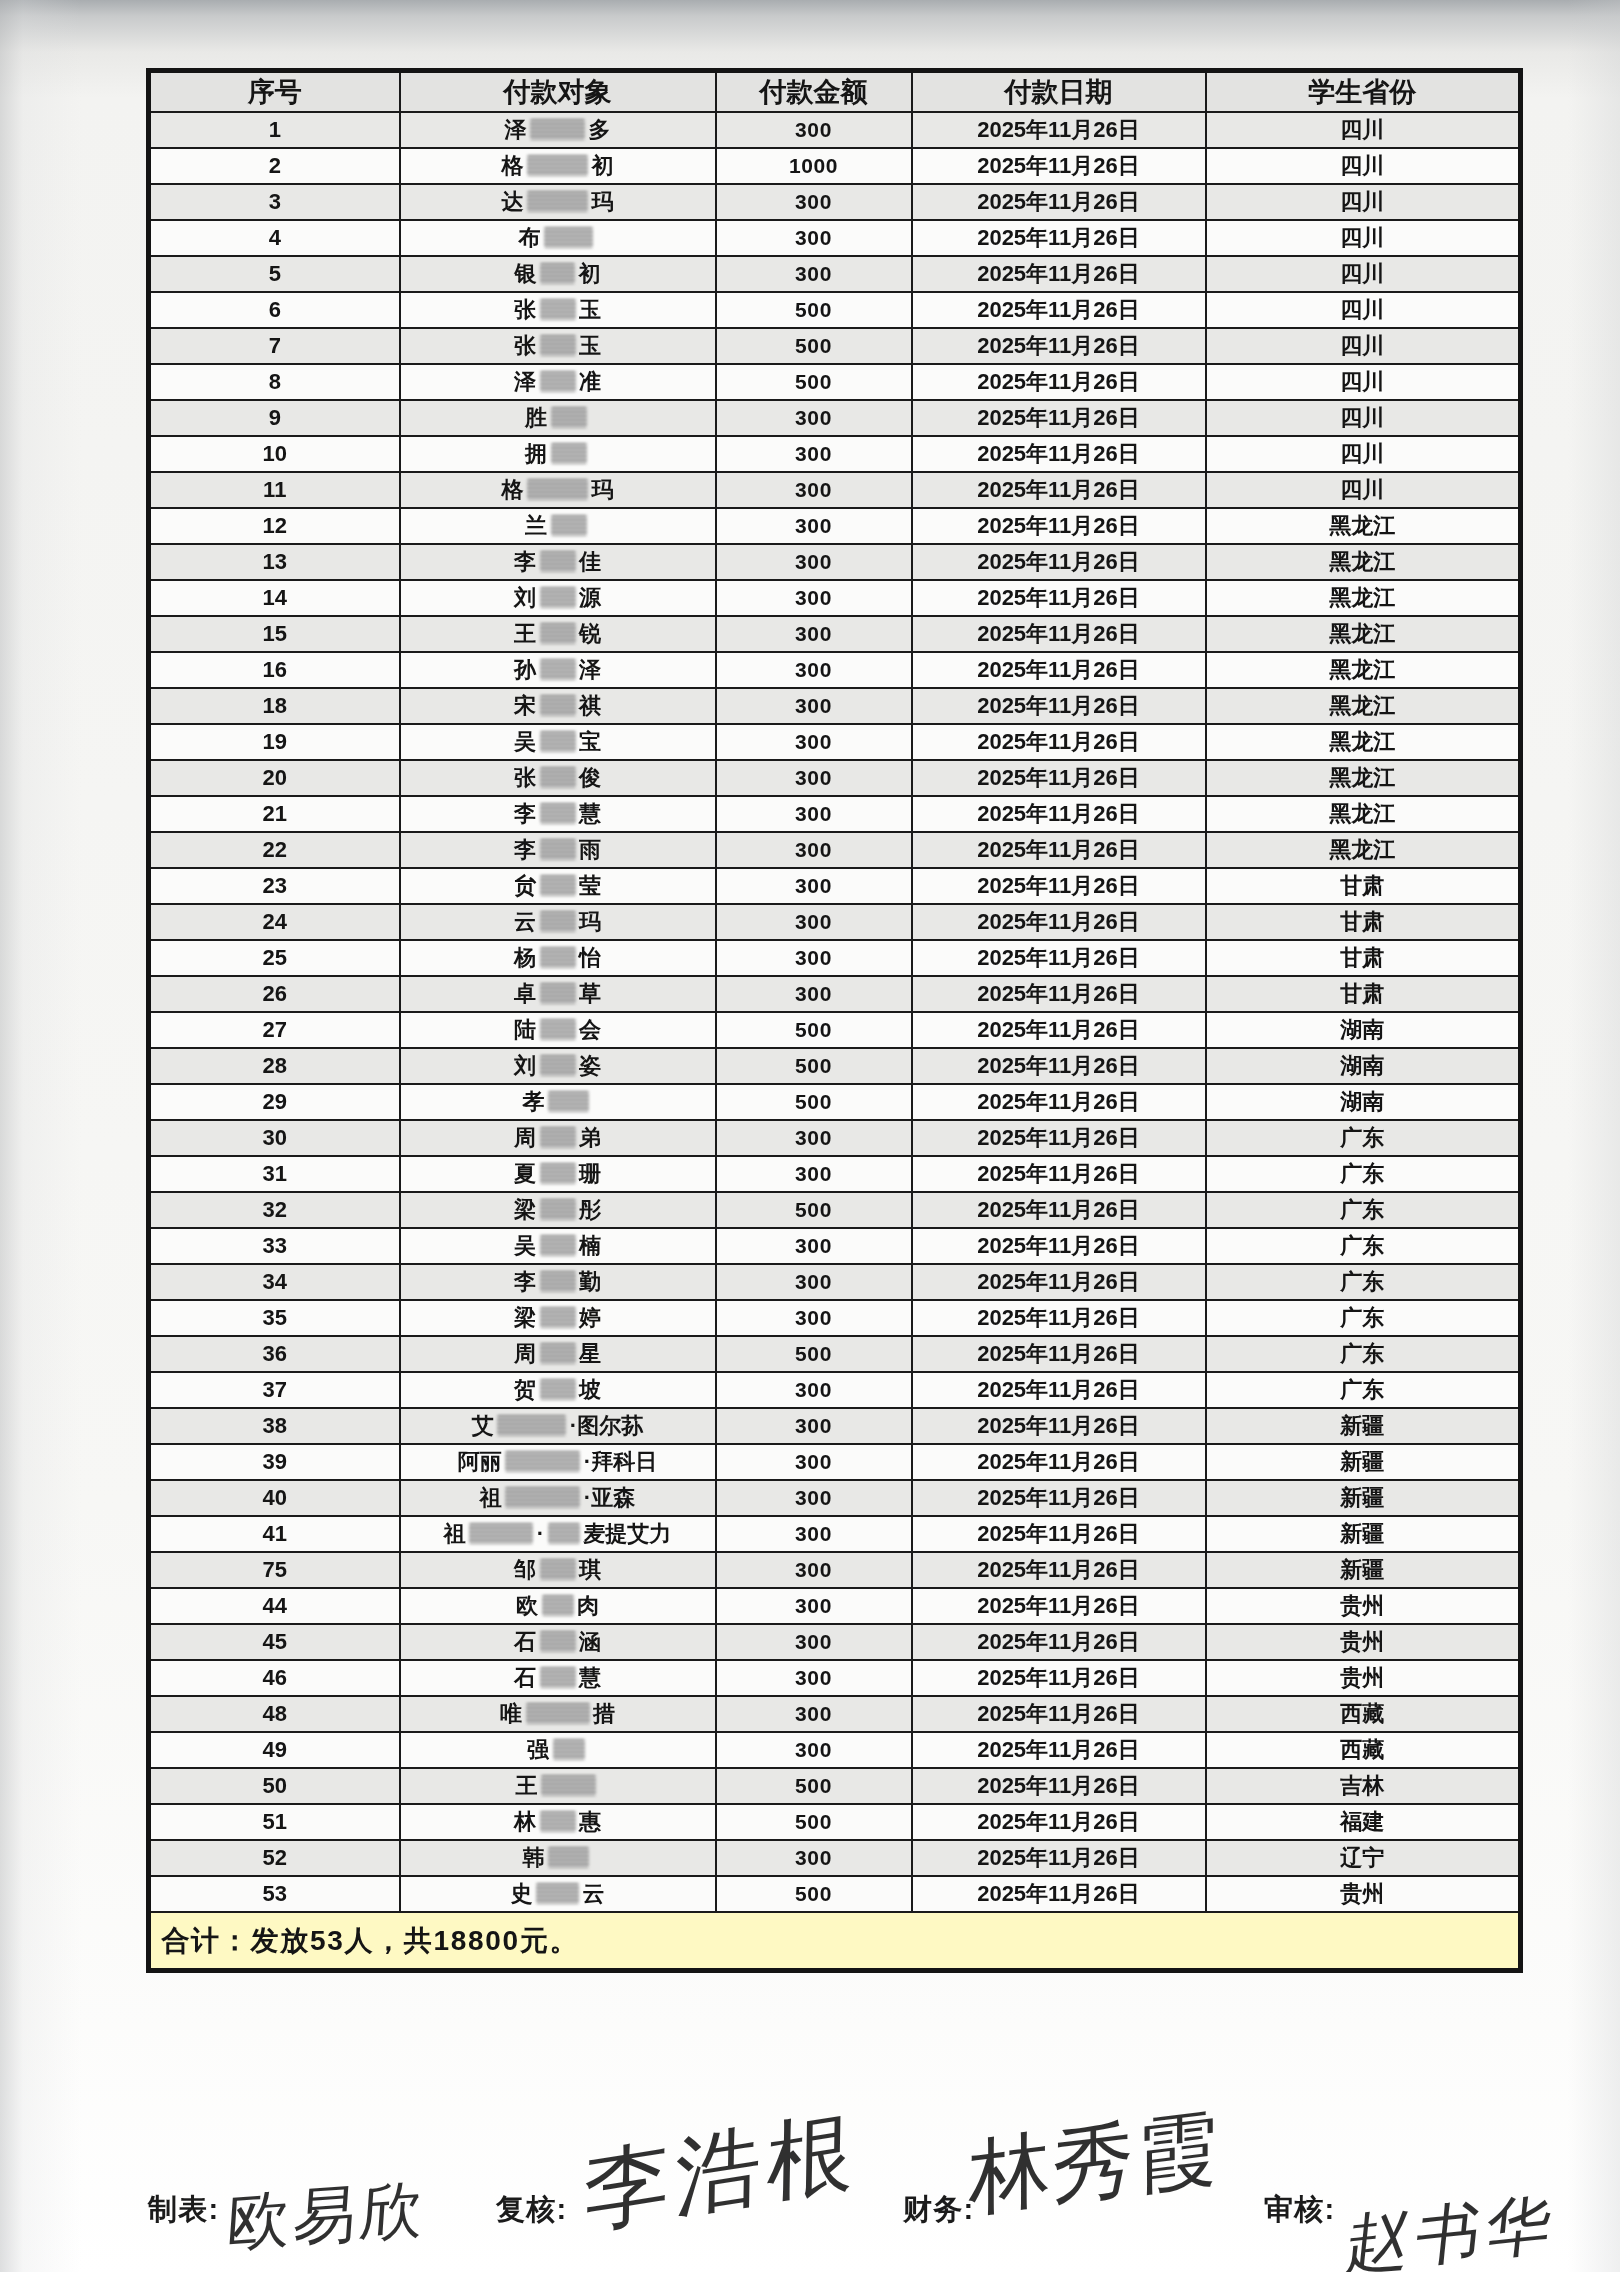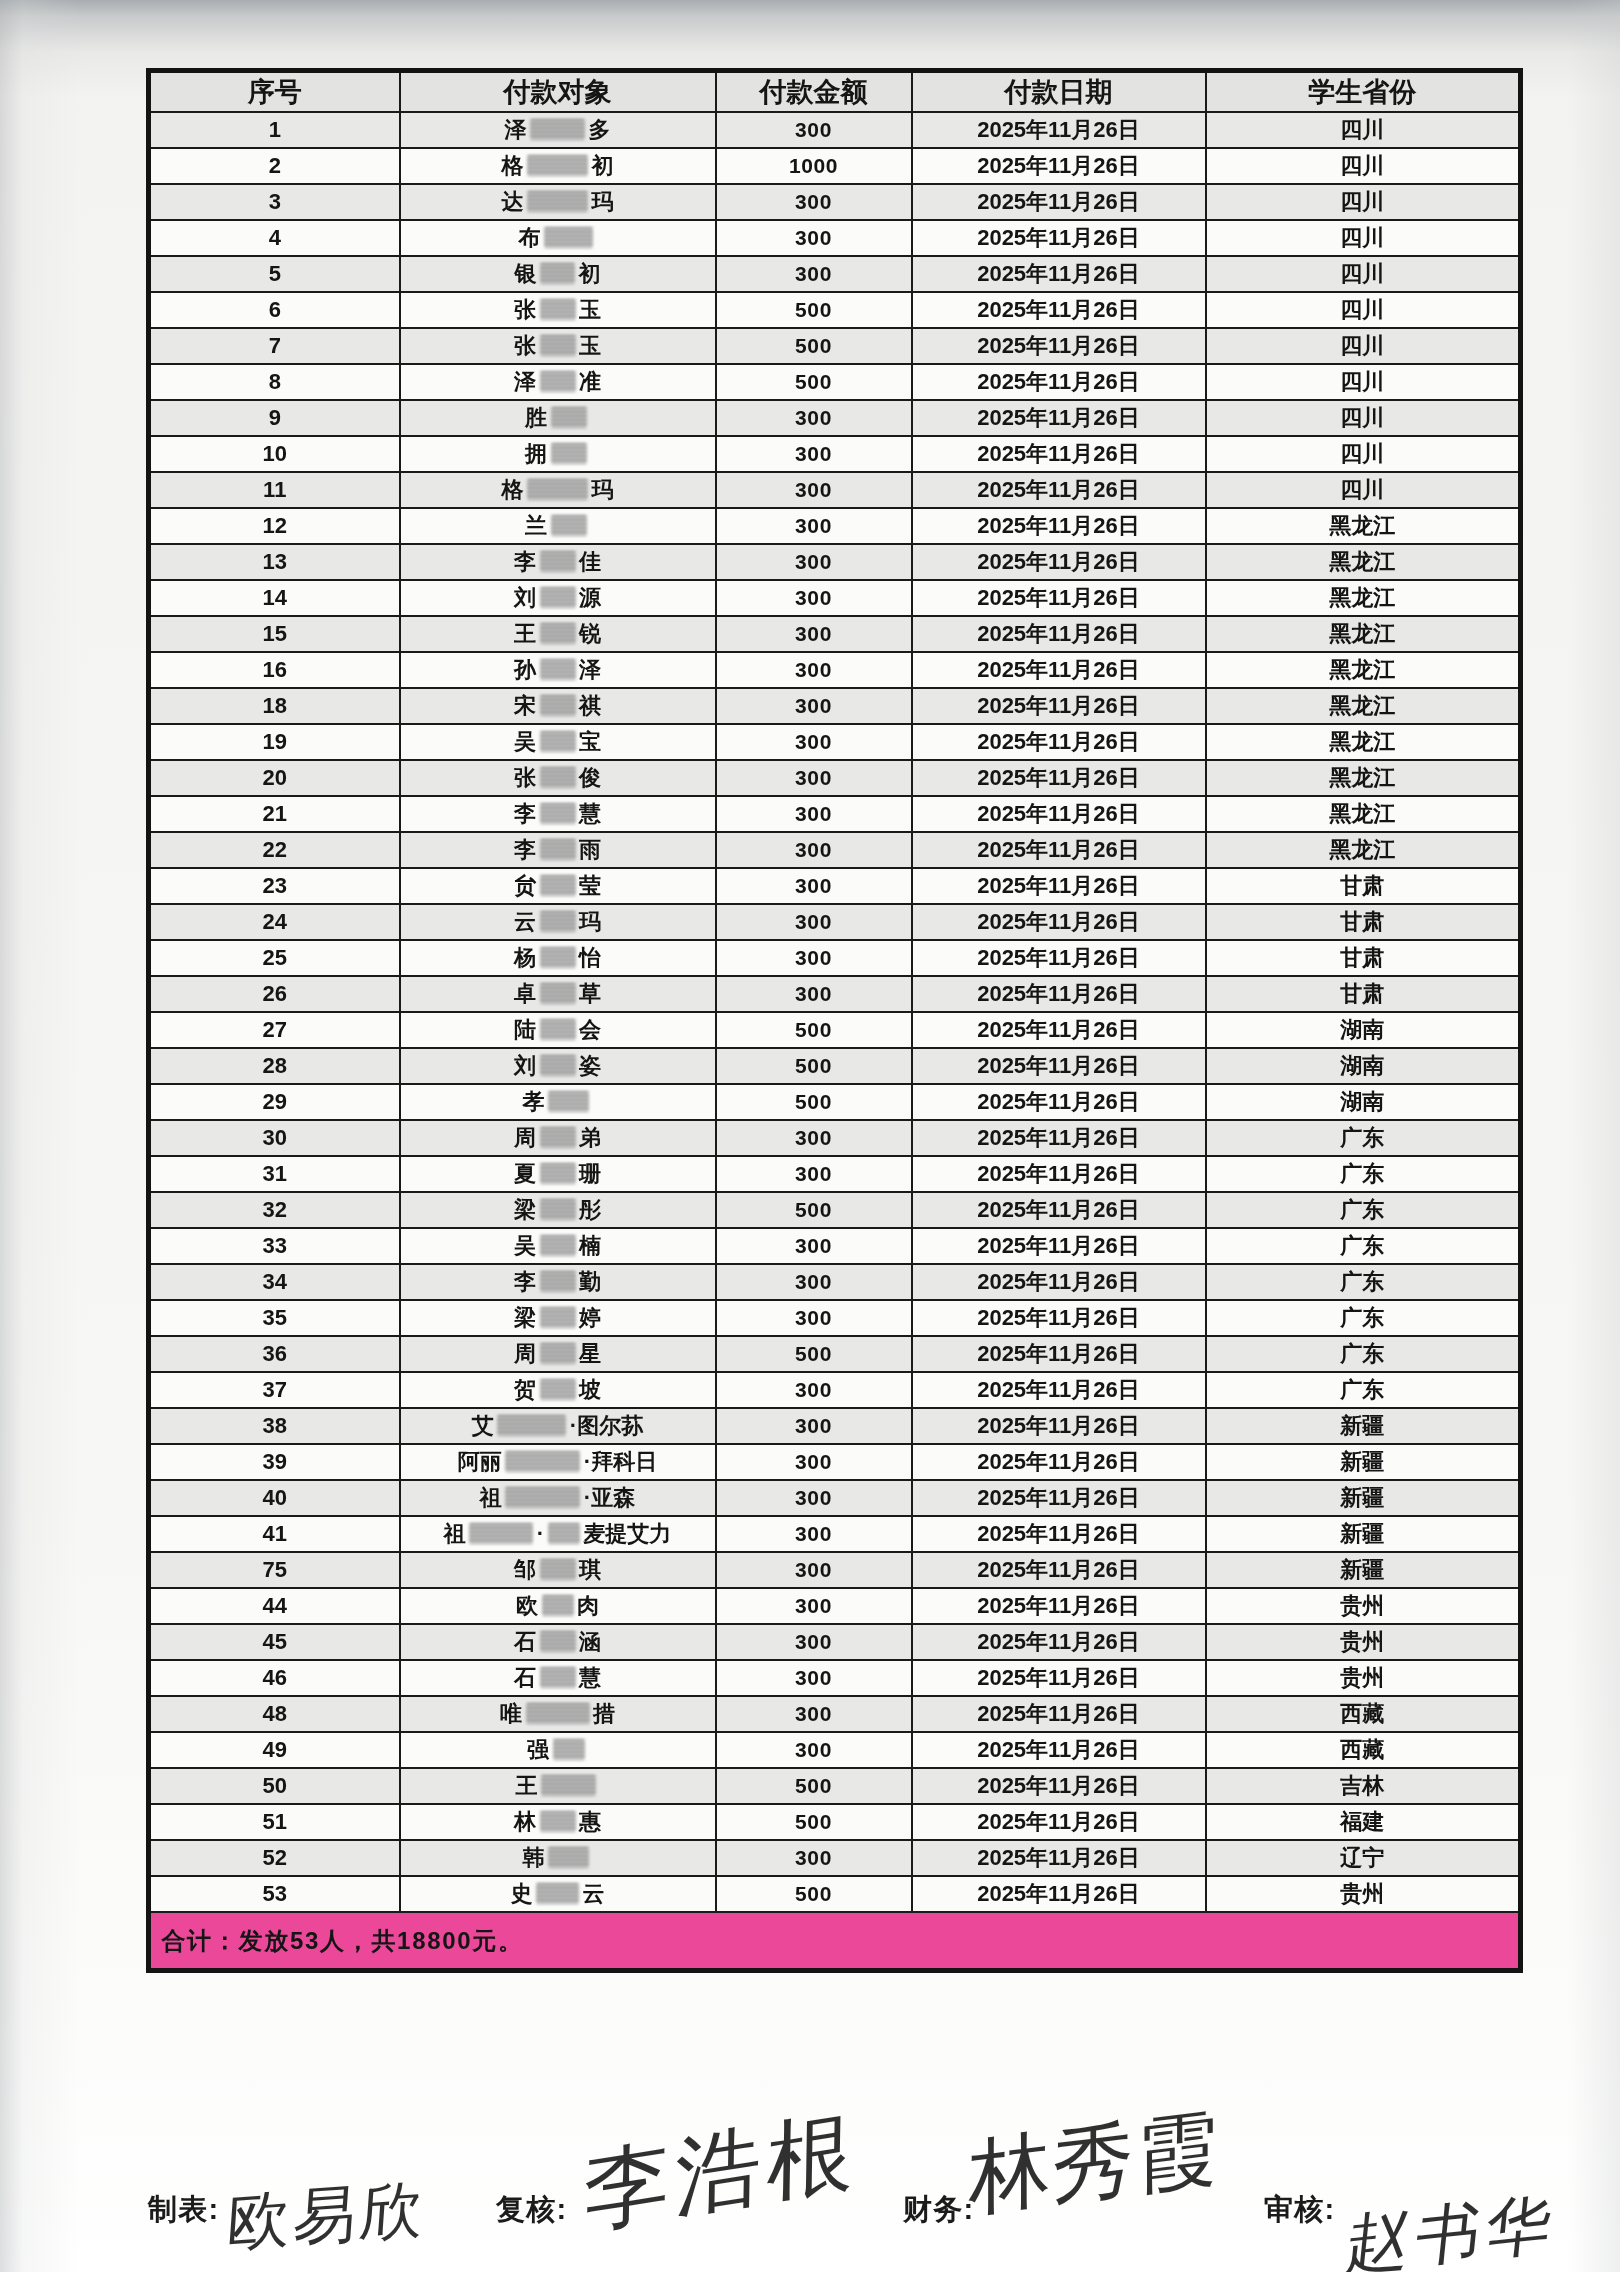--- a/index.html
+++ b/index.html
@@ -35,22 +35,22 @@
   thead th{
     height:36px;font-size:27px;font-weight:700;
     background:#e3e3e1;
   }
   tbody td{height:32px;font-size:22px;font-weight:600;}
   tbody tr:nth-child(odd) td{background:#e8e8e6;}
   tbody tr:nth-child(even) td{background:#fbfbfa;}
   td.cell-amount{font-size:21px;font-weight:700;letter-spacing:0.6px;}
   .summary-cell{
     height:53px;text-align:left !important;
-    font-size:24px;font-weight:800;letter-spacing:1.7px;
-    padding-left:10.4px;background:#ec4899;
+    font-size:28px;font-weight:800;letter-spacing:1.7px;
+    padding-left:10.4px;background:#fef9c3;
   }
   .redaction{
     display:inline-block;height:21px;border-radius:1.7px;
     margin:0 3.5px;vertical-align:-2.9px;
     background:repeating-linear-gradient(180deg,#6e6e6e 0 1.7px,#d8d8d8 1.7px 4px);
     filter:blur(1.4px);opacity:.85;
   }
   .sig-label{
     position:absolute;font-size:29px;font-weight:700;color:#1b1b1b;letter-spacing:1.2px;
   }

